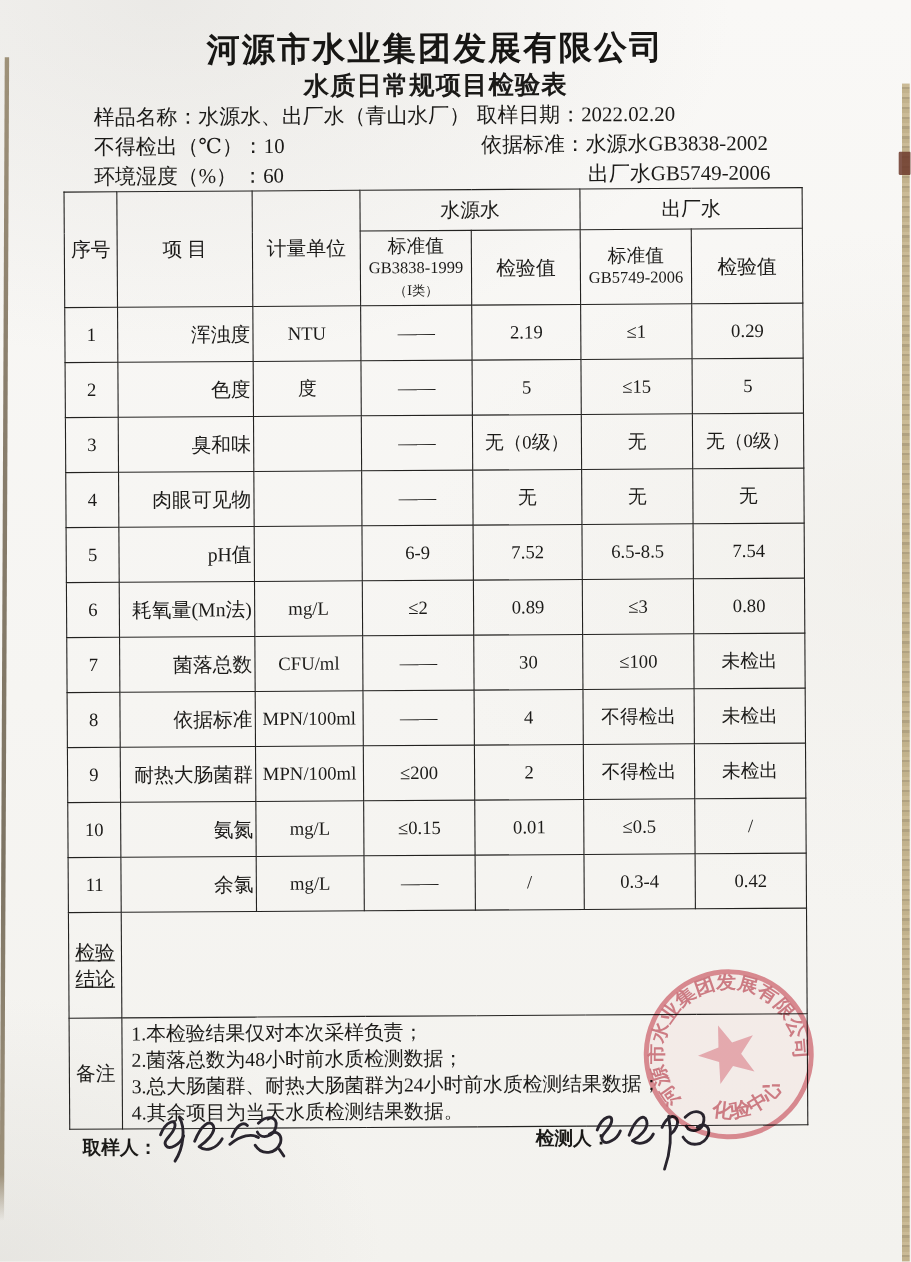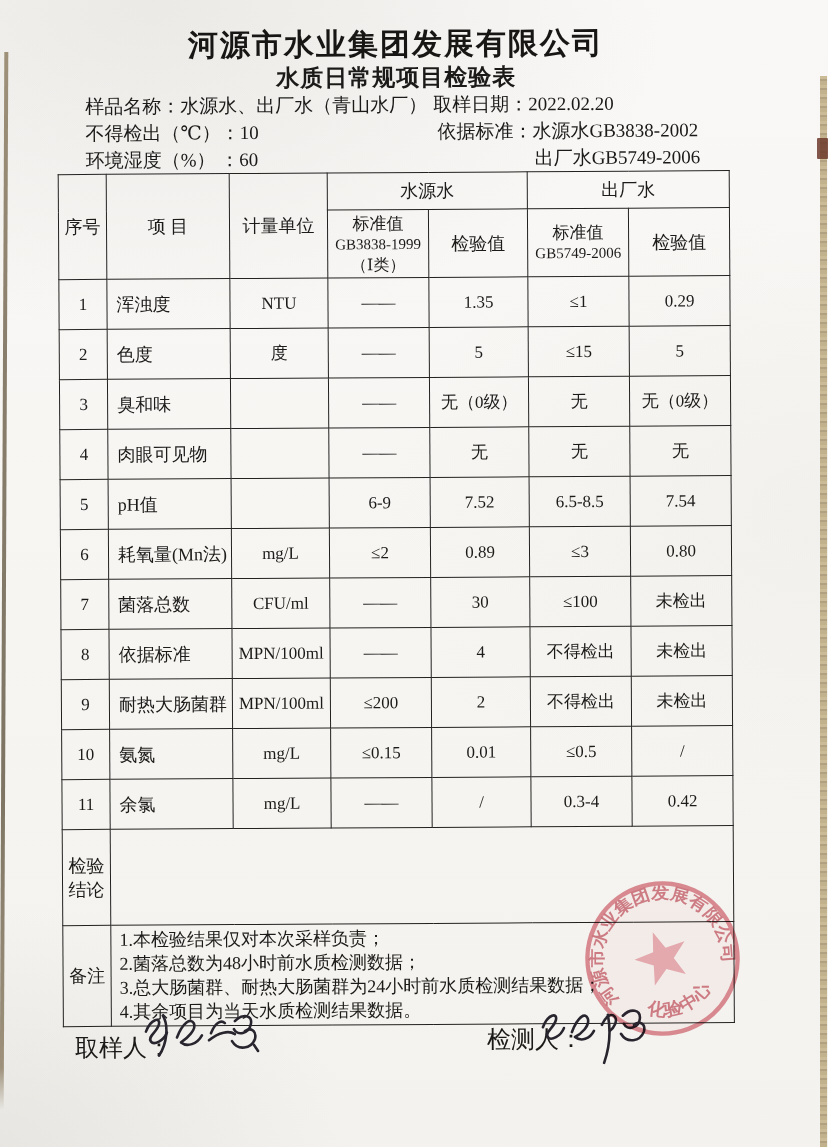--- a/index.html
+++ b/index.html
@@ -58,30 +58,30 @@
   }
   .report th, .report td {
     border:1.5px solid #232220; text-align:center; vertical-align:middle;
     font-weight:normal; font-size:17px; color:#1c1b19; padding:1px 2px;
     overflow:hidden;
   }
   .report thead th { font-size:18px; }
   tr.hr1 { height:37px; } tr.hr2 { height:68px; }
   tr.dr  { height:50px; }
   tr.concl { height:96px; } tr.remk { height:101px; }
-  td.item { text-align:left; padding-left:9px; font-size:18px; }
+  td.item { text-align:right; padding-left:9px; font-size:18px; }
   .std-l1 { display:block; font-size:17px; line-height:21px; }
   .std-l2 { display:block; font-size:15px; line-height:20px; letter-spacing:0; }
-  .std-l3 { display:block; font-size:16px; line-height:21px; }
+  .std-l3 { display:block; font-size:12px; line-height:21px; }
   td.rowlabel { font-size:18px; }
-  .rl-line { display:block; line-height:24px; }
+  .rl-line { display:block; line-height:24px;text-decoration:underline; }
   td.remarks-cell { text-align:left; padding-left:8px; }
   .remark-line { display:block; font-size:18px; line-height:24px; white-space:nowrap; }
 
-  .sig-label { position:absolute; font-size:24px; color:#1b1a18; }
+  .sig-label { position:absolute; font-size:17px; color:#1b1a18;font-weight:bold; }
   .sig-label.sampler { top:1030px; left:72px; }
   .sig-label.tester  { top:1024px; left:484px; }
   svg.signature { position:absolute; }
   svg.sig1 { left:136px; top:1008px; }
   svg.sig2 { left:532px; top:1004px; }
   .sig-stroke { fill:none; stroke:#29252e; stroke-width:2.6; stroke-linecap:round; stroke-linejoin:round; }
 
   .stamp { position:absolute; left:578px; top:878px; width:164px; height:164px;
            mix-blend-mode:multiply; opacity:.88; }
   .stamp text { font-family:"Liberation Serif","DejaVu Serif",serif; font-weight:bold; }
@@ -138,21 +138,21 @@
           </th>
           <th>检验值</th>
         </tr>
       </thead>
       <tbody>
         <tr class="dr">
           <td>1</td>
           <td class="item">浑浊度</td>
           <td>NTU</td>
           <td>——</td>
-          <td>1.35</td>
+          <td>2.19</td>
           <td>≤1</td>
           <td>0.29</td>
         </tr>
         <tr class="dr">
           <td>2</td>
           <td class="item">色度</td>
           <td>度</td>
           <td>——</td>
           <td>5</td>
           <td>≤15</td>

